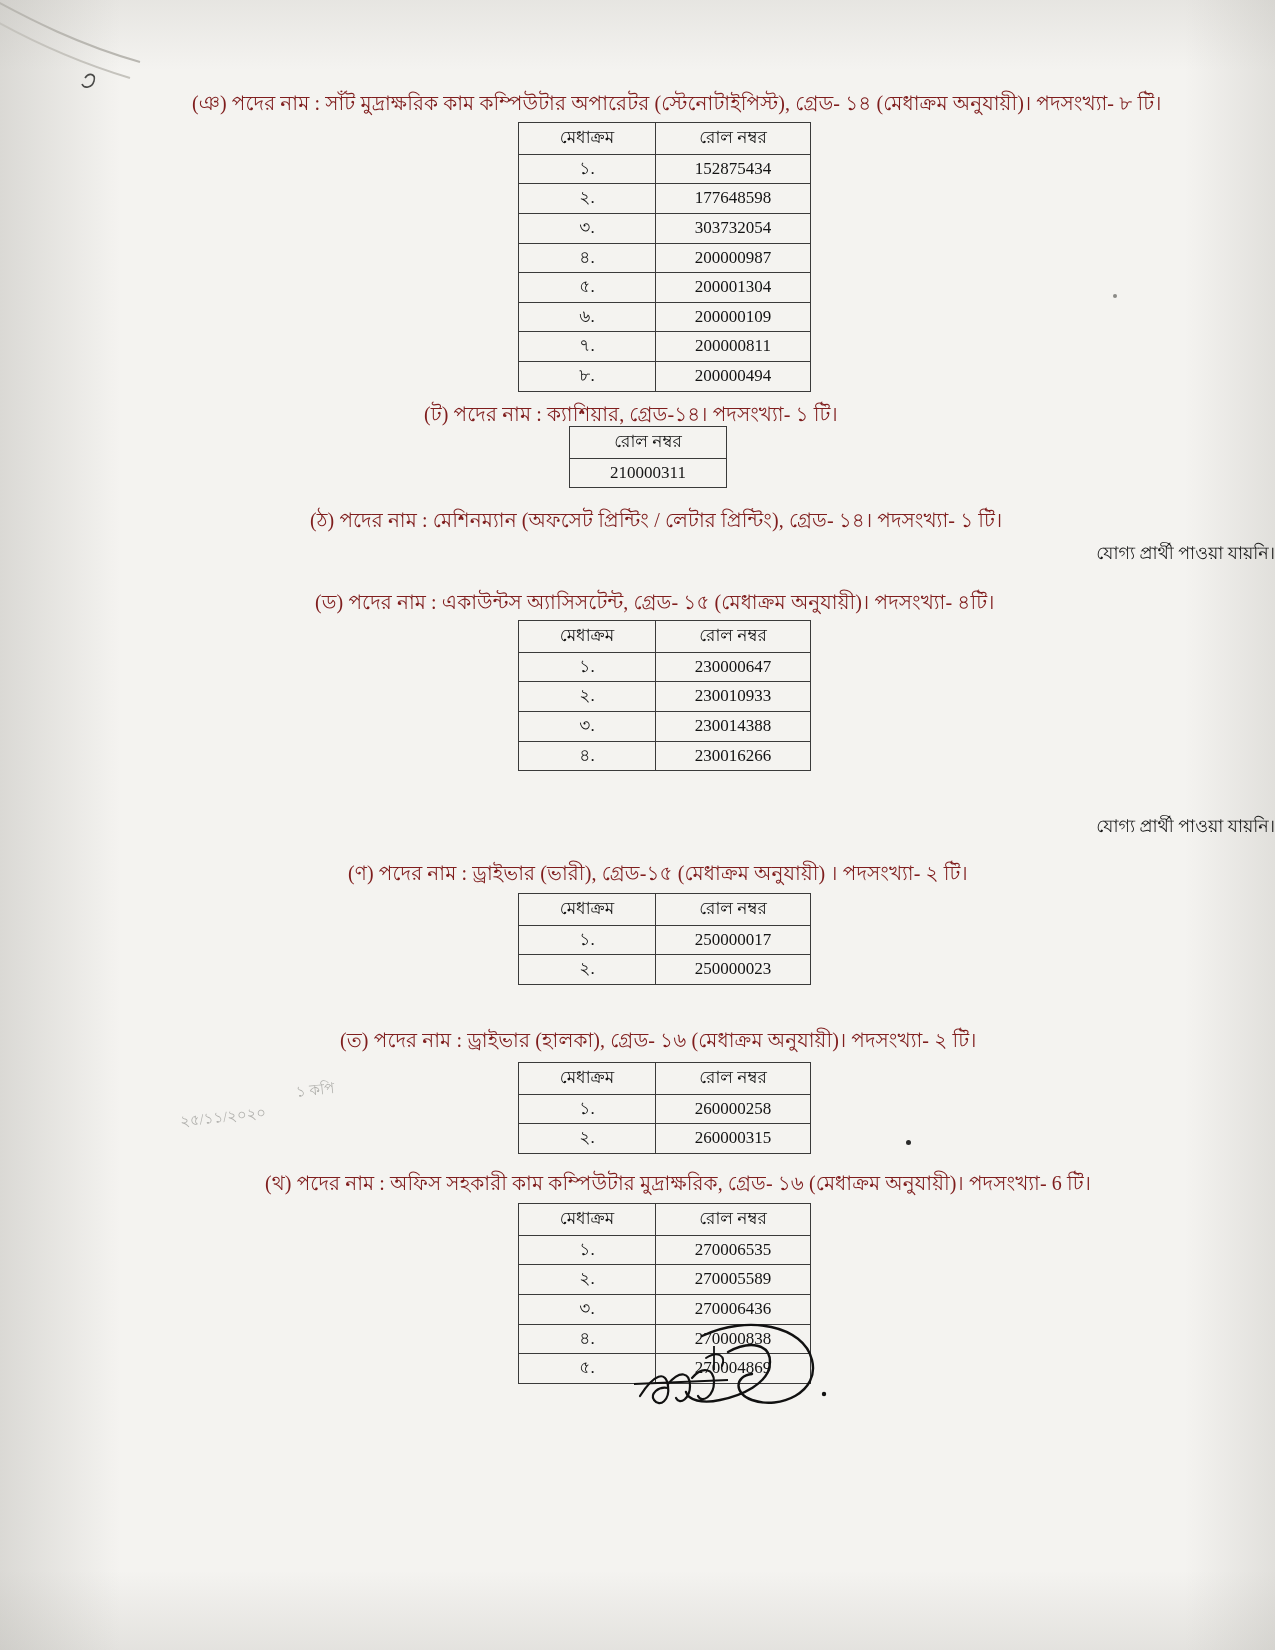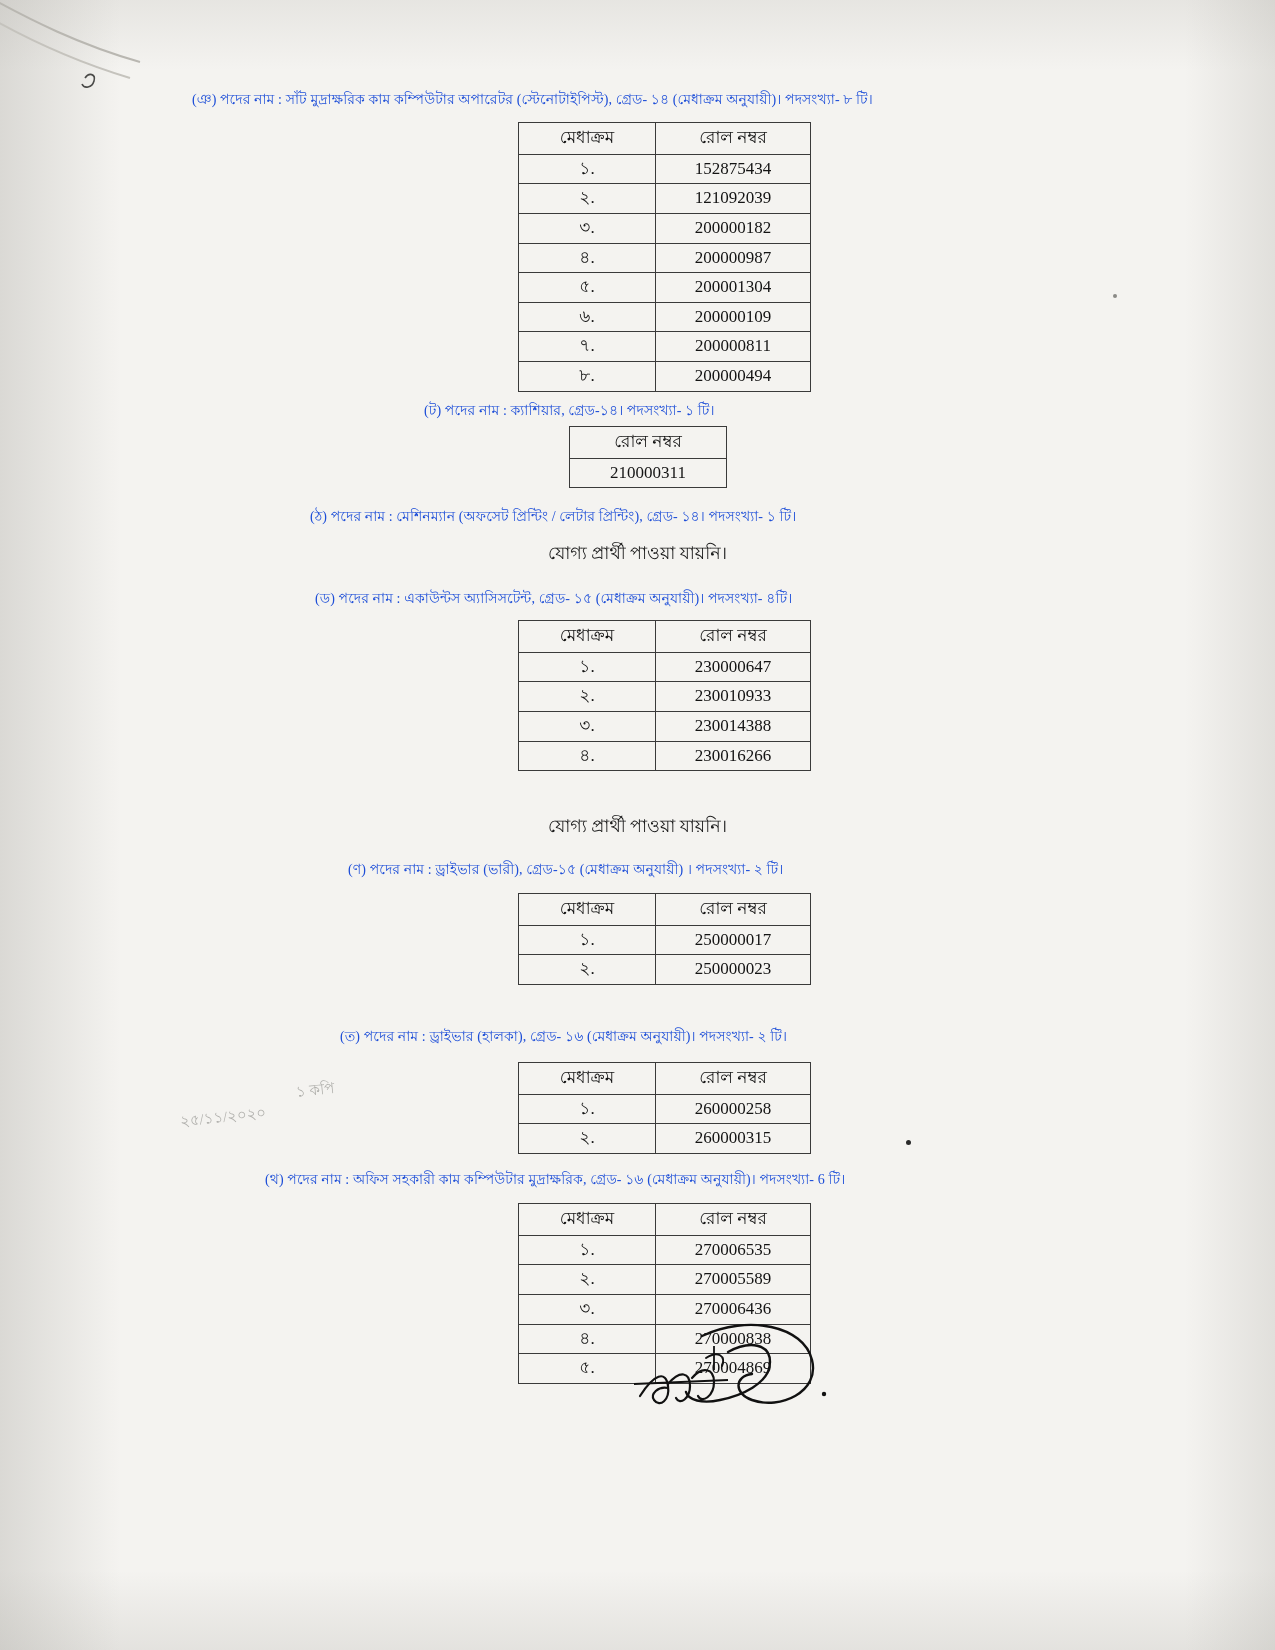--- a/index.html
+++ b/index.html
@@ -37,29 +37,29 @@
     pointer-events: none;
   }
   .content {
     position: absolute;
     top: 0;
     left: 0;
     width: 1275px;
     height: 1650px;
   }
   .heading {
-    font-size: 14px;
-    color: #1d4ed8;
+    font-size: 20px;
+    color: #7f1d1d;
     letter-spacing: 0.1px;
     white-space: nowrap;
   }
   .center-note {
     font-size: 17.5px;
     color: #171717;
-    text-align: center;
+    text-align: right;
   }
   table.roll {
     border-collapse: collapse;
     font-size: 17px;
     color: #141414;
   }
   table.roll th, table.roll td {
     border: 1px solid #3a3a3a;
     padding: 2px 6px;
     text-align: center;
@@ -120,25 +120,25 @@
             <th class="col-roll">রোল নম্বর</th>
           </tr>
         </thead>
         <tbody>
           <tr>
             <td>১.</td>
             <td>152875434</td>
           </tr>
           <tr>
             <td>২.</td>
-            <td>121092039</td>
+            <td>177648598</td>
           </tr>
           <tr>
             <td>৩.</td>
-            <td>200000182</td>
+            <td>303732054</td>
           </tr>
           <tr>
             <td>৪.</td>
             <td>200000987</td>
           </tr>
           <tr>
             <td>৫.</td>
             <td>200001304</td>
           </tr>
           <tr>

